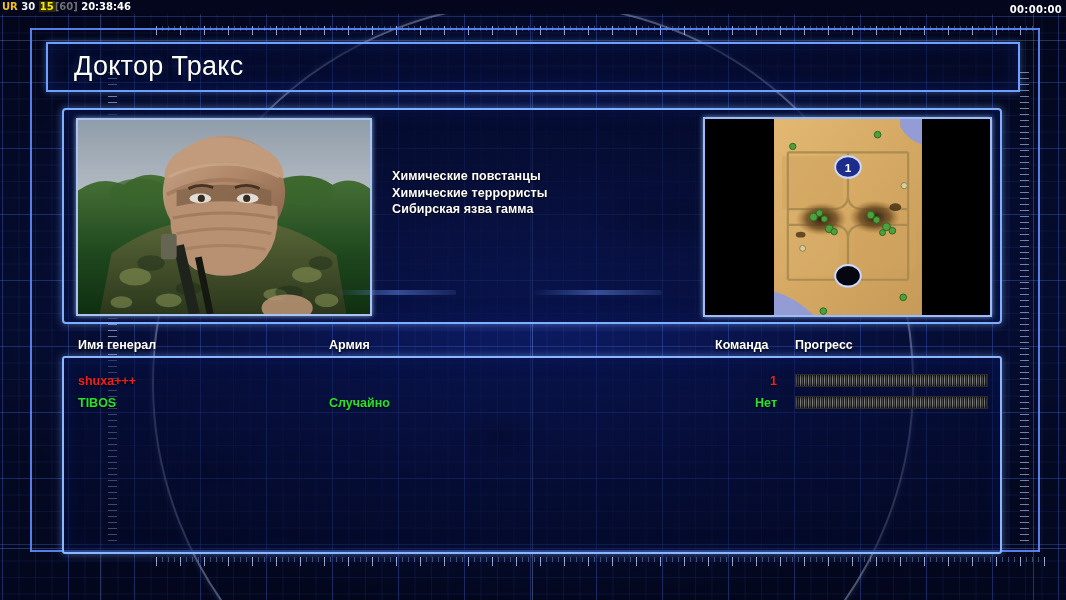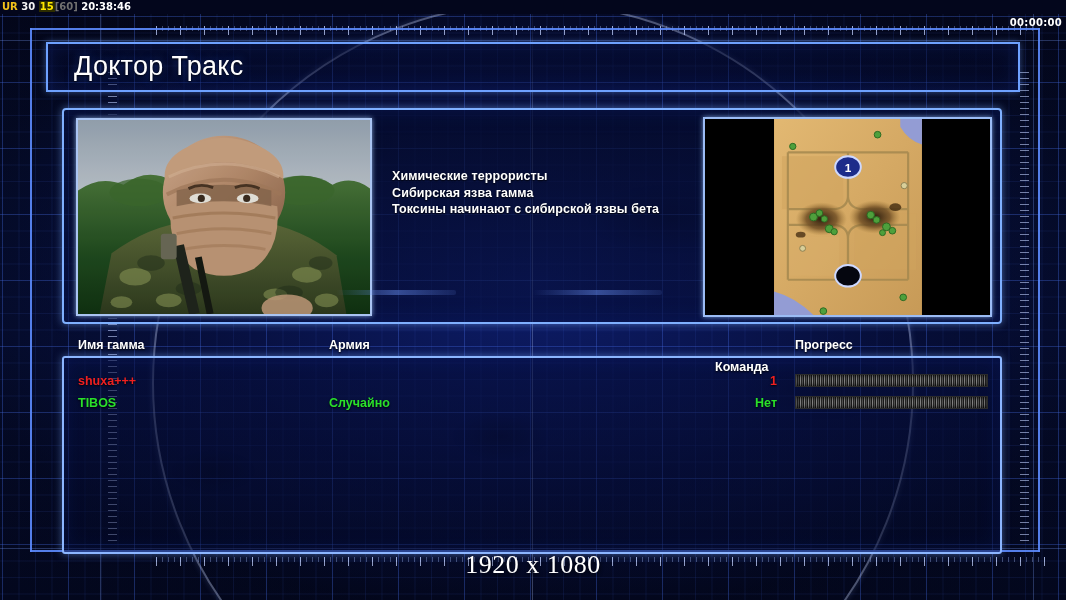--- a/index.html
+++ b/index.html
@@ -23,21 +23,21 @@
     width: 1066px; height: 14px;
     background: #03061c;
     z-index: 60;
     font-family: "DejaVu Sans", sans-serif;
     font-size: 10px;
     font-weight: bold;
     line-height: 14px;
     white-space: nowrap;
   }
   .statusbar .left { position: absolute; left: 2px; top: 0; }
-  .statusbar .right { position: absolute; right: 4px; top: 16px; color: #ffffff; letter-spacing: .3px; }
+  .statusbar .right { position: absolute; right: 4px; top: 3px; color: #ffffff; letter-spacing: .3px; }
   .s-ur   { color: #f2c21a; }
   .s-fps  { color: #f3f3f3; }
   .s-cur  { color: #ffe800; background: #2d2d00; padding: 0 1px; }
   .s-max  { color: #707070; }
   .s-time { color: #ffffff; }
 
   
   .bg {
     position: absolute; left: 0; top: 14px;
     width: 1066px; height: 586px;
@@ -180,21 +180,21 @@
     width: 940px; height: 18px;
     z-index: 14;
     color: #ffffff;
     font-size: 12.5px;
     font-weight: bold;
     text-shadow: 0 1px 2px rgba(0,0,0,.95);
   }
   .table-head span { position: absolute; top: 0; white-space: nowrap; }
   .col-name { left: 16px; }
   .col-army { left: 267px; }
-  .col-team { left: 653px; margin-top: 22px; }
+  .col-team { left: 653px; }
   .col-prog { left: 733px; }
 
   .list-panel {
     position: absolute; left: 62px; top: 356px;
     width: 940px; height: 198px;
     border: 2px solid #8cb6ff;
     border-radius: 3px;
     background: linear-gradient(180deg, rgba(6,14,60,.55), rgba(4,10,42,.45));
     box-shadow: 0 0 8px rgba(120,170,255,.5), inset 0 0 20px rgba(12,32,118,.35);
     z-index: 13;
@@ -347,23 +347,23 @@
 
         <path d="M102 128 L118 198" stroke="#20241a" stroke-width="11" fill="none"></path>
         <path d="M122 140 L134 198" stroke="#151810" stroke-width="7" fill="none"></path>
         <rect x="84" y="116" width="16" height="26" rx="3" fill="#6d6b57"></rect>
         <ellipse cx="212" cy="192" rx="26" ry="14" fill="#c9a07c" opacity=".85"></ellipse>
         <rect x="0" y="0" width="296" height="198" fill="#0a1830" opacity=".07"></rect>
       </svg>
     </div>
 
     <div class="desc">
+      <div>Химические повстанцы</div>
       <div>Химические террористы</div>
       <div>Сибирская язва гамма</div>
-      <div>Токсины начинают с сибирской язвы бета</div>
     </div>
 
     <div class="deco-bar" style="left:468px; top:180px; width:130px;"></div>
     <div class="deco-bar" style="left:272px; top:180px; width:120px;"></div>
 
     <div class="minimap-wrap">
       <svg viewBox="0 0 289 200" preserveAspectRatio="none">
         <defs>
           <linearGradient id="sand" x1="0" y1="0" x2="1" y2="1">
             <stop offset="0%" stop-color="#e2b872"></stop>
@@ -426,21 +426,21 @@
           <text x="145" y="54" font-family="Liberation Sans, sans-serif" font-size="12" font-weight="bold" fill="#ffffff" text-anchor="middle">1</text>
         </g>
         <g>
           <ellipse cx="145" cy="160" rx="13" ry="11" fill="#05060f" stroke="#cdd8ff" stroke-width="2"></ellipse>
         </g>
       </svg>
     </div>
   </div>
 
   <div class="table-head">
-    <span class="col-name">Имя гамма</span>
+    <span class="col-name">Имя генерал</span>
     <span class="col-army">Армия</span>
     <span class="col-team">Команда</span>
     <span class="col-prog">Прогресс</span>
   </div>
 
   <div class="list-panel">
 
     <div class="row" style="top:12px; color:#ef2020;">
       <span class="cell cell-name">shuxa+++</span>
       <span class="cell cell-team">1</span>
@@ -448,14 +448,13 @@
     </div>
 
     <div class="row" style="top:34px; color:#2ae02a;">
       <span class="cell cell-name">TIBOS</span>
       <span class="cell cell-army">Случайно</span>
       <span class="cell cell-team">Нет</span>
       <span class="pbar"></span>
     </div>
   </div>
 
-  <div class="res-text">1920 x 1080</div>
 </div>
 
 </body></html>

